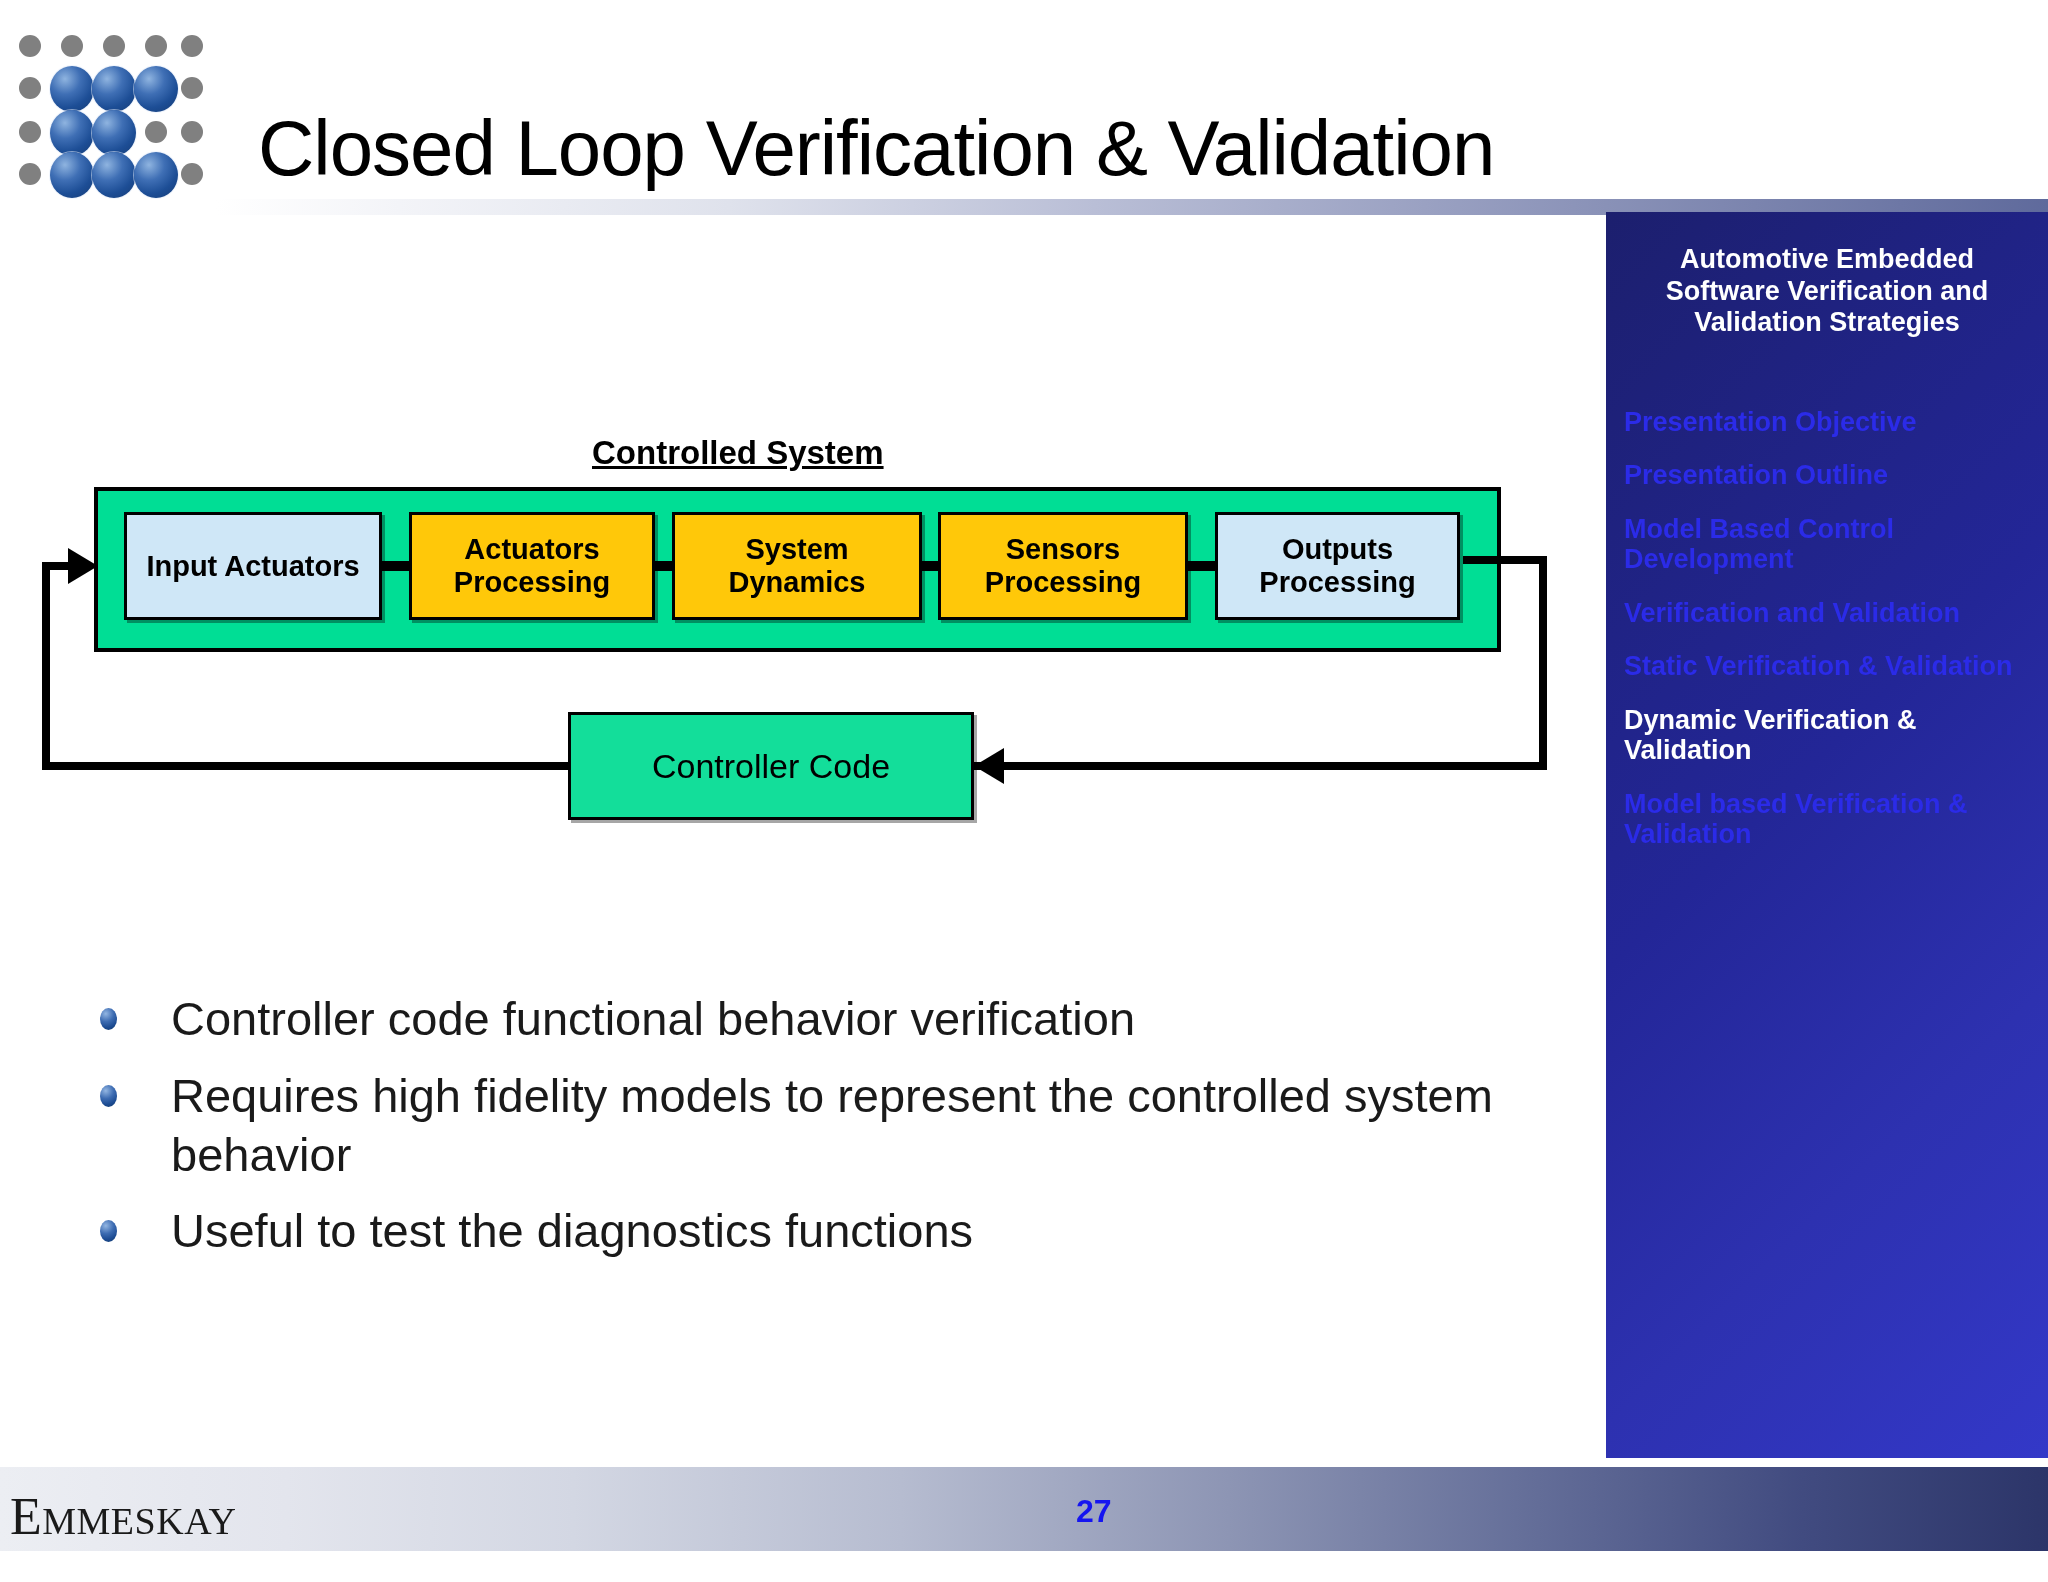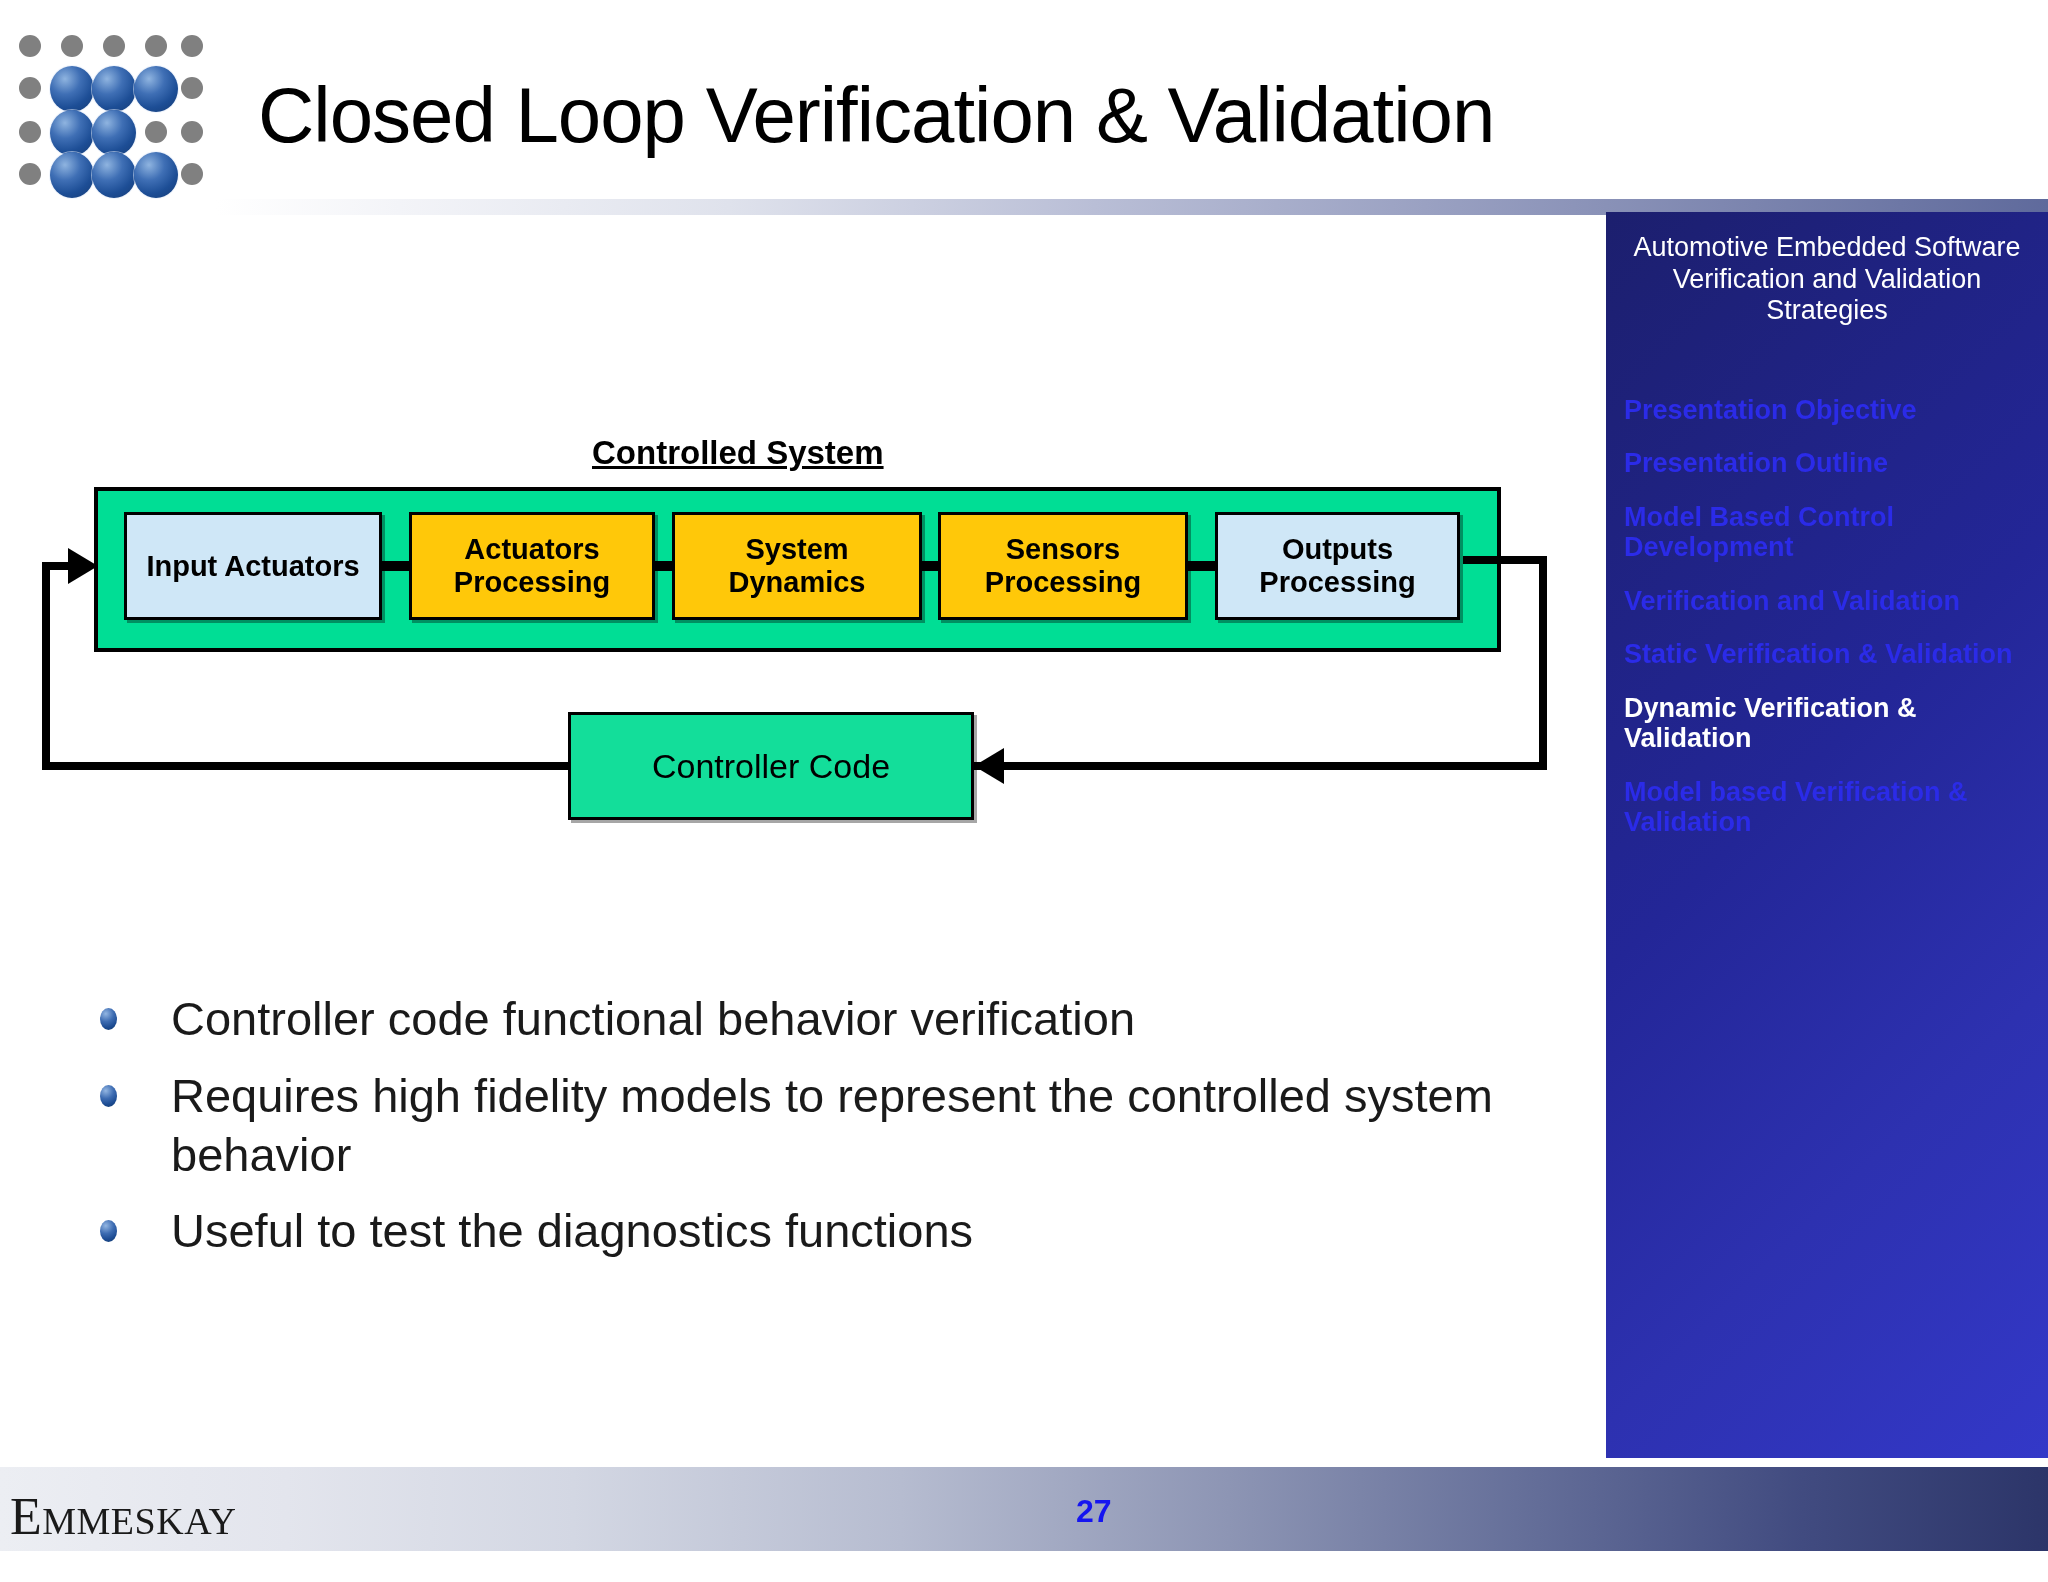--- a/index.html
+++ b/index.html
@@ -28,21 +28,21 @@
     background: #808080;
   }
   .logo-dot.big {
     width: 44px; height: 46px;
     background: radial-gradient(circle at 34% 28%, #8fb4e0 0%, #3f6fb5 35%, #1d4e96 65%, #143a73 100%);
     box-shadow: 0 0 0 1px rgba(225,235,250,0.55);
   }
 
   #page-title {
     position: absolute;
-    left: 258px; top: 70px;
+    left: 258px; top: 103px;
     font-size: 78px;
     font-weight: 400;
     color: #000000;
     letter-spacing: -1px;
     white-space: nowrap;
     font-family: "Liberation Sans", sans-serif;
   }
 
   #header-rule {
     position: absolute;
@@ -55,24 +55,24 @@
 
   
   #sidebar {
     position: absolute;
     left: 1606px; top: 212px;
     width: 442px; height: 1246px;
     background: linear-gradient(135deg, #1c1f6e 0%, #232697 45%, #2d31b0 72%, #3338c8 100%);
     overflow: hidden;
   }
   #sidebar-heading {
-    margin: 20px 14px 0 14px;
+    margin: 32px 14px 0 14px;
     color: #ffffff;
     font-size: 27px;
-    font-weight: normal;
+    font-weight: bold;
     line-height: 1.17;
     text-align: center;
   }
   #sidebar-nav {
     margin-top: 68px;
     padding: 0 14px 0 18px;
   }
   .nav-item {
     font-size: 27px;
     font-weight: bold;

